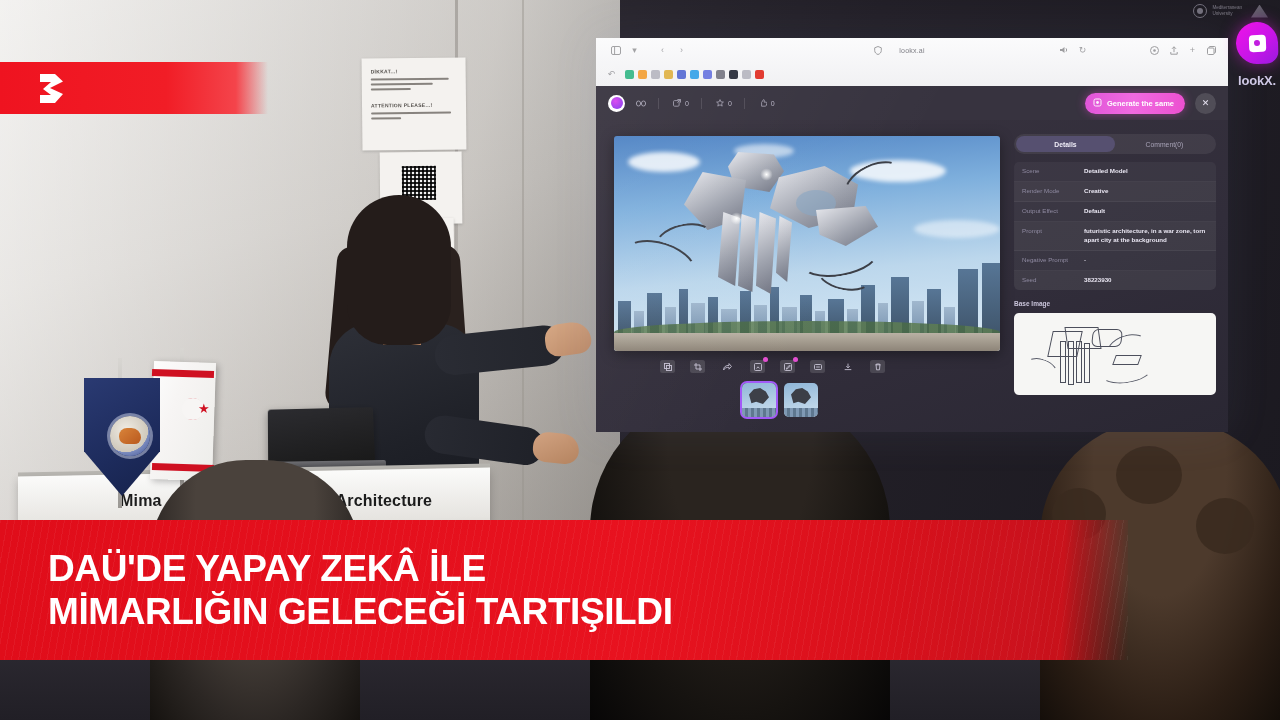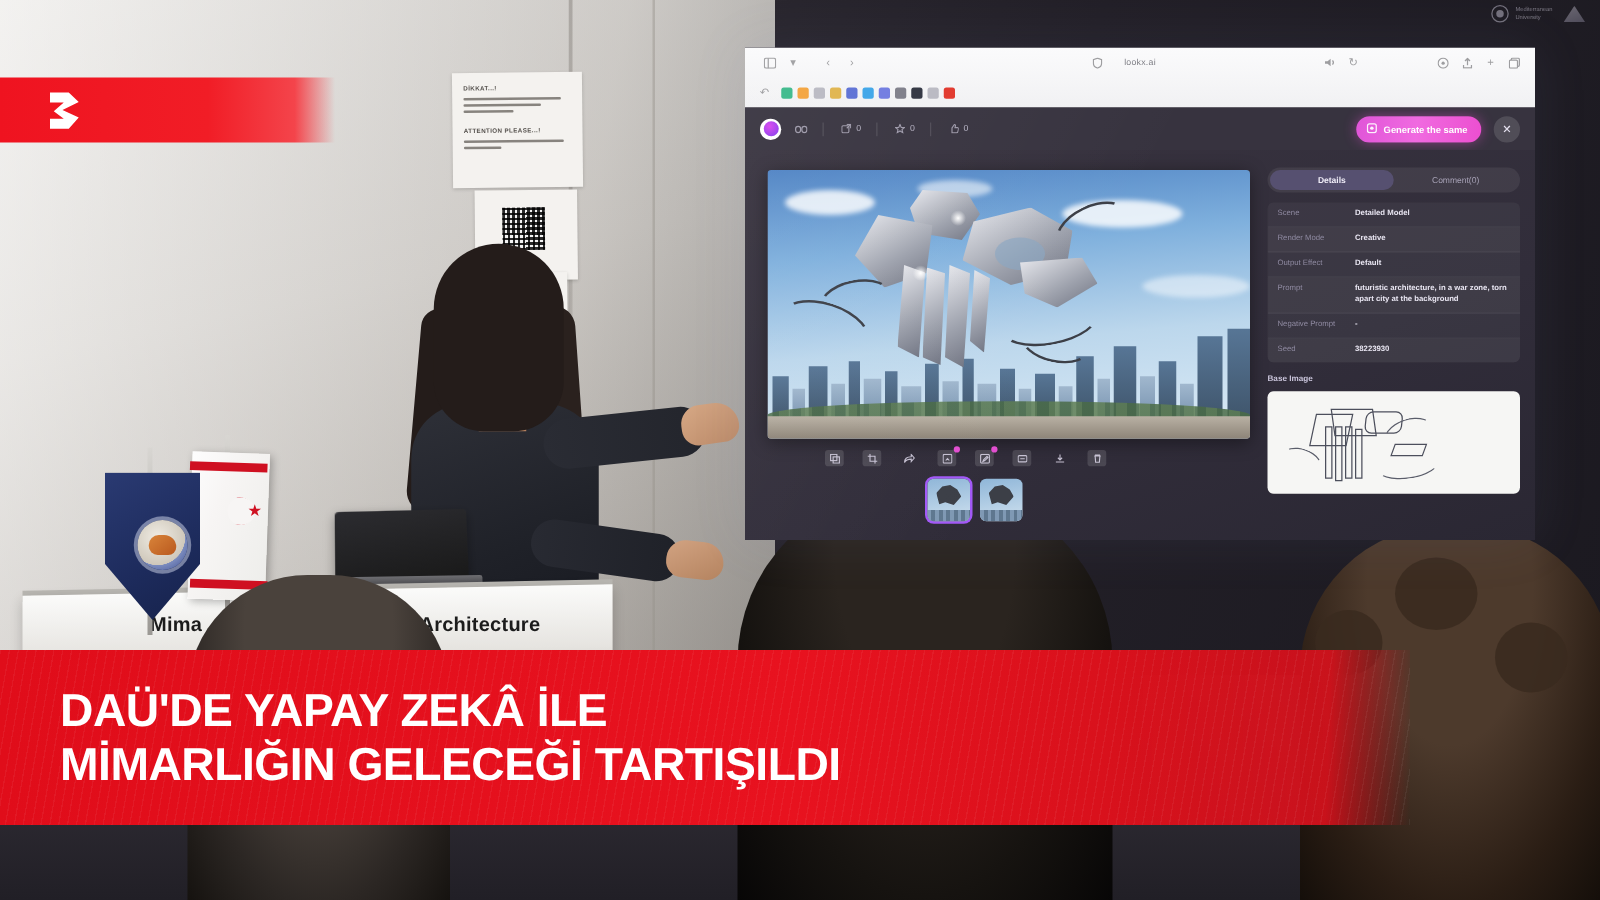--- a/index.html
+++ b/index.html
@@ -638,20 +638,28 @@
             <div class="sk-c" style="left:70px;top:34px;width:52px;height:24px;transform:rotate(172deg);"></div>
             <div class="sk" style="left:84px;top:30px;width:26px;height:10px;transform:skewX(-20deg);"></div>
           </div>
         </div>
       </div>
     </div>
 
     <div class="screen-glow"></div>
   </div>
 
+  <div class="lookx">
+    <div class="lookx-badge">
+      <div class="lookx-sq">
+          <div class="lookx-dot"></div>
+        </div>
+    </div>
+    <div class="lookx-txt">lookX.</div>
+  </div>
 
   <div class="brandbar">
     <div class="brandmark">
       <svg width="26" height="31" viewBox="0 0 26 31">
         <path d="M2 1 L17 1 L25 8.5 L12 15 L25 21 L17 30 L2 30 L2 22 L13 22 L5 16 L13 9 L2 9 Z" fill="#ffffff"></path>
       </svg>
     </div>
   </div>
 
   <div class="headbar">

